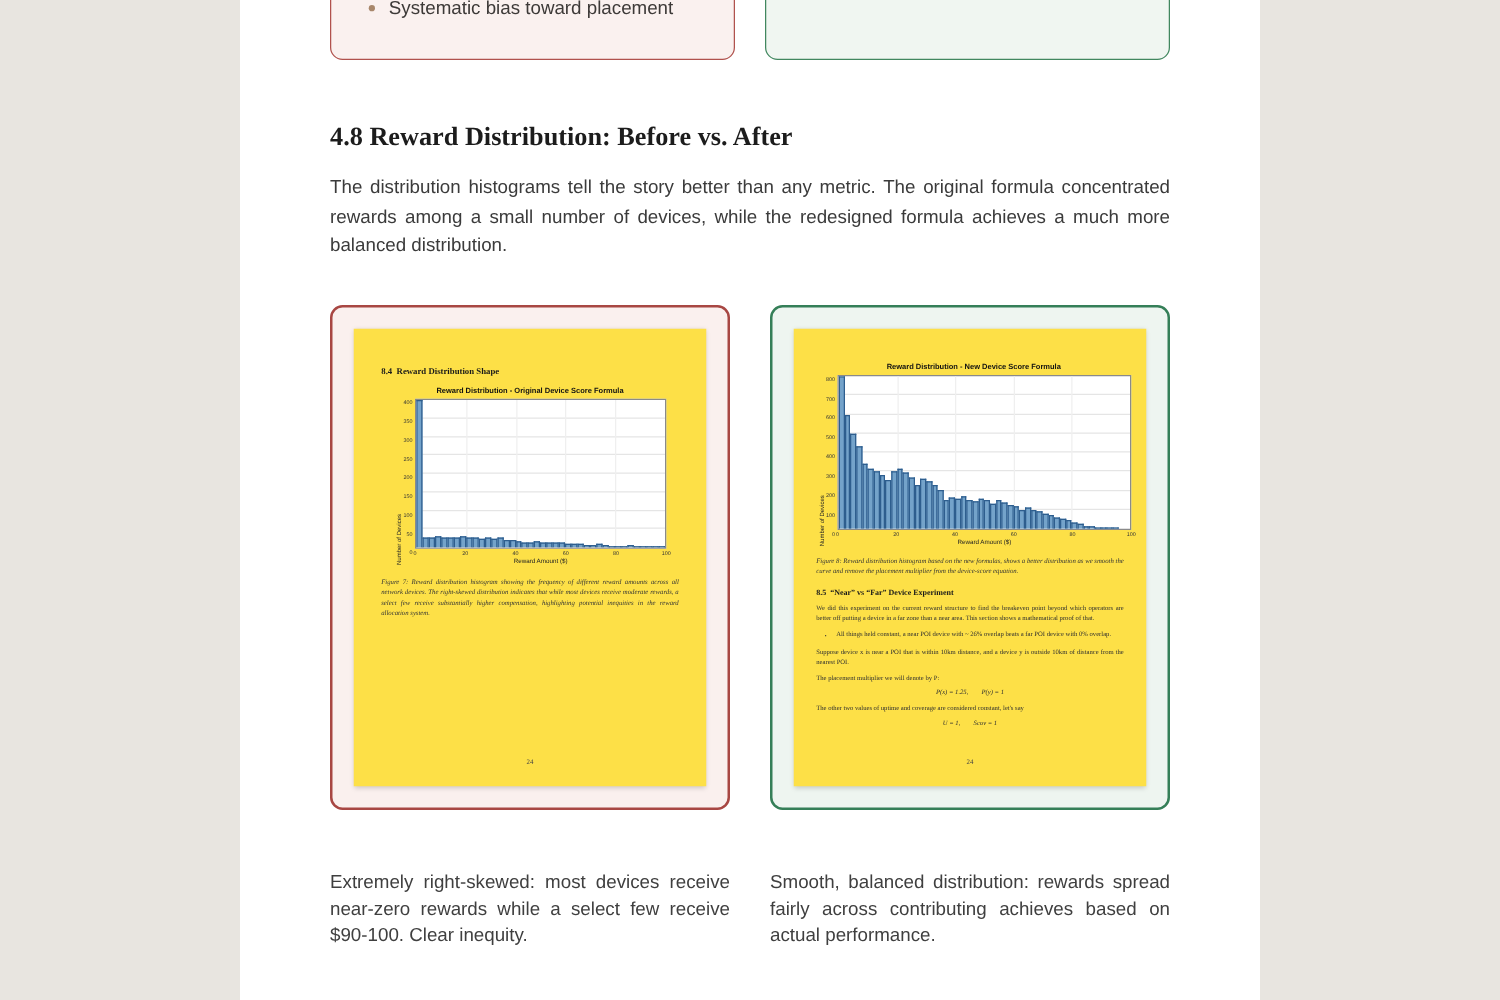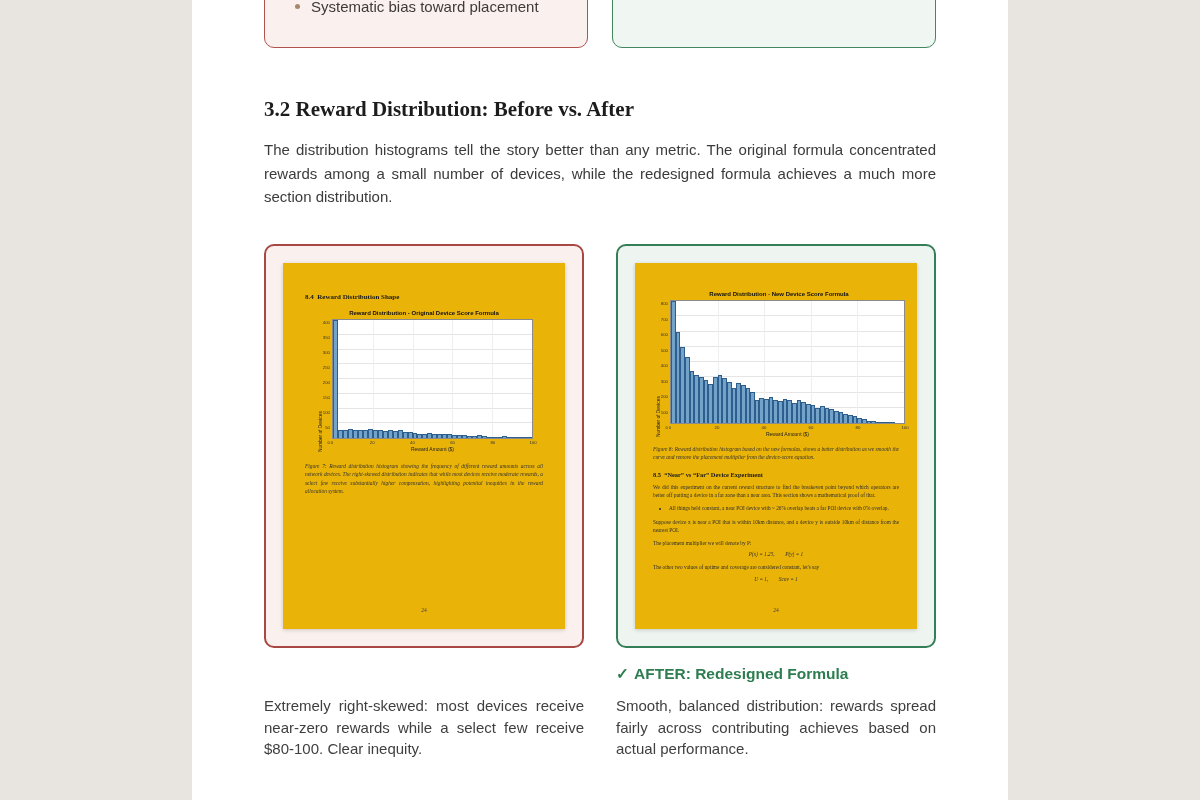--- a/index.html
+++ b/index.html
@@ -18,21 +18,21 @@
   h2.sec{position:absolute;left:72px;top:97px;margin:0;font-family:"Liberation Serif",serif;
          font-size:21px;font-weight:bold;color:#1c1c1c;}
   p.intro{position:absolute;left:72px;top:138px;width:672px;margin:0;font-size:15px;
           line-height:23.5px;color:#3b3b3b;text-align:justify;}
 
   
   .card{position:absolute;top:244px;width:320px;height:404px;border-radius:10px;
         box-sizing:border-box;padding:17px;}
   .card.red{left:72px;background:#faf0ee;border:2px solid #a84743;}
   .card.green{left:424px;background:#eef5f0;border:2px solid #357f58;}
-  .paper{width:100%;height:100%;background:#eab308;box-shadow:0 1px 4px rgba(0,0,0,.18);
+  .paper{width:100%;height:100%;background:#fde047;box-shadow:0 1px 4px rgba(0,0,0,.18);
          box-sizing:border-box;position:relative;font-family:"Liberation Serif",serif;color:#2a2a2a;}
   .paper-left{padding:30px 22px 0 22px;}
   .paper-right{padding:28px 18px 0 18px;}
   .paper .sec-head{font-size:7px;font-weight:bold;margin:0 0 9px 0;color:#1a1a1a;}
   .paper-right .sec-head{font-size:6.4px;margin:9px 0 5px 0;}
   .fig-caption{font-size:5.4px;font-style:italic;line-height:1.55;text-align:justify;
                margin-top:10px;color:#333;}
   .paper-right .fig-caption{margin-top:8px;}
   .paper-right p{font-size:5.3px;line-height:1.55;margin:0 0 4.5px 0;text-align:justify;color:#2f2f2f;}
   .paper-right ul{margin:3px 0 6px 0;padding-left:16px;}
@@ -81,22 +81,22 @@
 
 <div class="page">
 
   <div class="topbox red">
     <ul>
       <li>Systematic bias toward placement</li>
     </ul>
   </div>
   <div class="topbox green"></div>
 
-  <h2 class="sec">3.2 Reward Distribution: Before vs. After</h2>
-  <p class="intro">The distribution histograms tell the story better than any metric. The original formula concentrated rewards among a small number of devices, while the redesigned formula achieves a much more section distribution.</p>
+  <h2 class="sec">4.8 Reward Distribution: Before vs. After</h2>
+  <p class="intro">The distribution histograms tell the story better than any metric. The original formula concentrated rewards among a small number of devices, while the redesigned formula achieves a much more balanced distribution.</p>
 
   <div class="card red">
     <div class="paper paper-left">
       <div class="sec-head">8.4 Reward Distribution Shape</div>
       <div class="mini-chart" id="chart-before">
           <div class="mc-title">Reward Distribution - Original Device Score Formula</div>
           <div class="mc-body">
             <div class="mc-ylabel">Number of Devices</div>
             <div class="mc-plot">
               <div class="grid-h" style="bottom: 12.5%;"></div>
@@ -277,20 +277,17 @@
       </ul>
       <p>Suppose device x is near a POI that is within 10km distance, and a device y is outside 10km of distance from the nearest POI.</p>
       <p>The placement multiplier we will denote by P:</p>
       <div class="eq">P(x) = 1.25,  P(y) = 1</div>
       <p>The other two values of uptime and coverage are considered constant, let's say</p>
       <div class="eq">U = 1,  Scov = 1</div>
       <div class="pagenum">24</div>
     </div>
   </div>
 
-  <div class="card-label green">
-    <span class="label-icon check">✓</span><span>AFTER: Redesigned Formula</span>
-  </div>
-
-  <p class="card-desc red">Extremely right-skewed: most devices receive near-zero rewards while a select few receive $80-100. Clear inequity.</p>
+
+  <p class="card-desc red">Extremely right-skewed: most devices receive near-zero rewards while a select few receive $90-100. Clear inequity.</p>
   <p class="card-desc green">Smooth, balanced distribution: rewards spread fairly across contributing achieves based on actual performance.</p>
 
 </div>
 
 </body></html>

